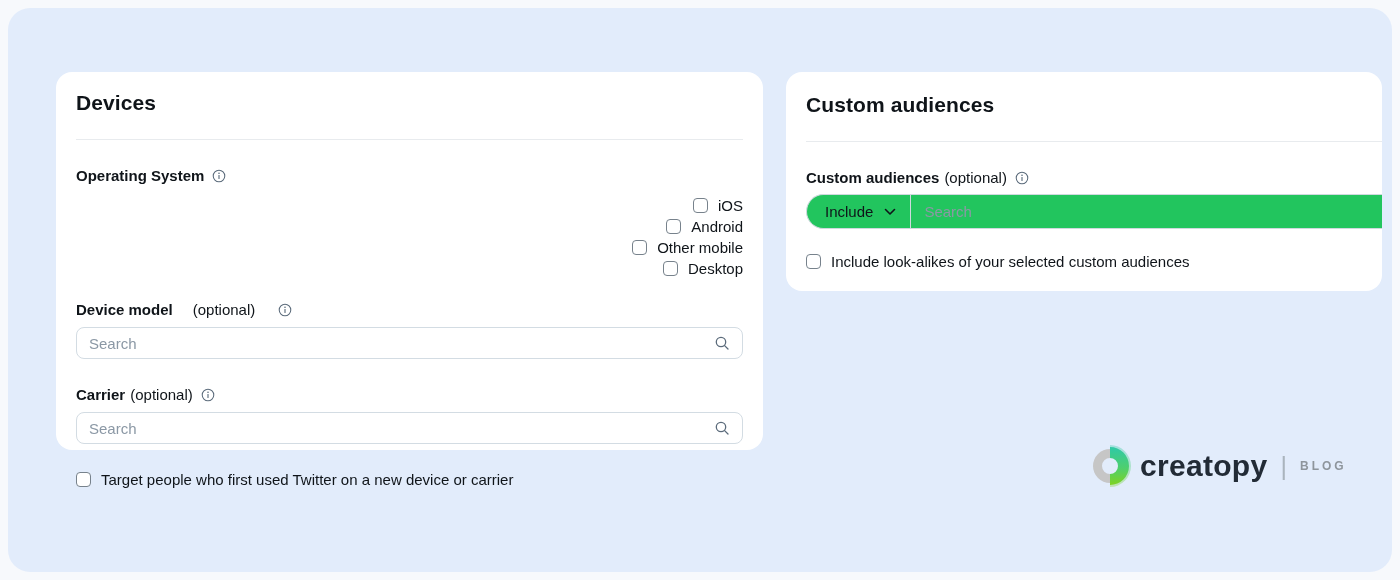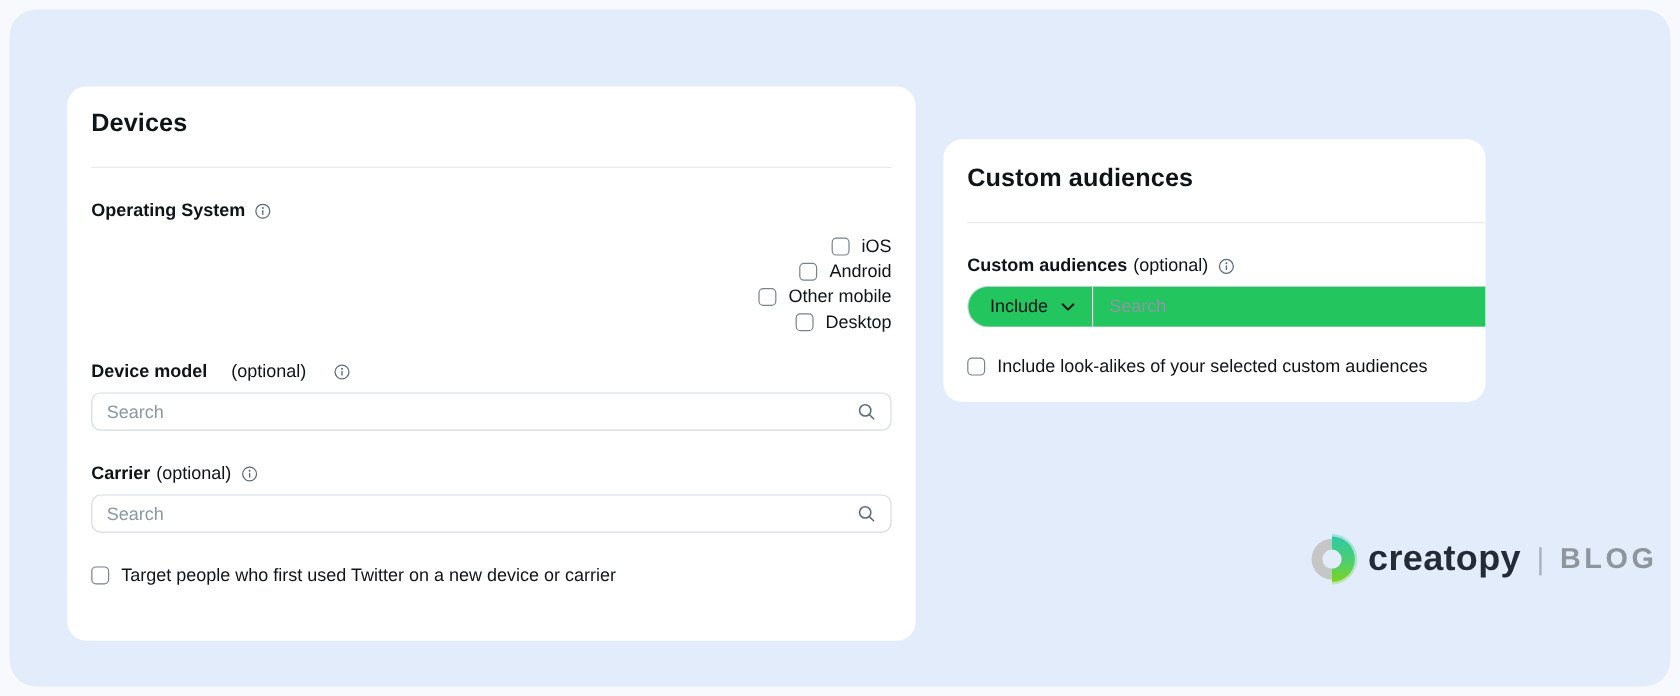--- a/index.html
+++ b/index.html
@@ -15,22 +15,22 @@
     width: 1384px; height: 564px;
     border-radius: 22px;
     background: #e2ecfb;
   }
   .card {
     position: absolute;
     background: #ffffff;
     border-radius: 16px;
     padding: 0 20px;
   }
-  .card-devices { left: 56px; top: 72px; width: 707px; height: 462px; }
-  .card-audiences { left: 786px; top: 72px; width: 452px; height: 219px; overflow: hidden; margin-top: 44px; }
+  .card-devices { left: 56px; top: 72px; width: 707px; height: 378px; }
+  .card-audiences { left: 786px; top: 72px; width: 596px; height: 219px; overflow: hidden; }
 
   .card-title {
     padding-top: 17px;
     font-size: 21px; line-height: 27px;
     font-weight: 700;
     color: #0f1419;
     letter-spacing: 0.1px;
   }
   .divider { height: 1px; background: #e8ebee; margin-top: 23px; }
   .divider.full-bleed-right { margin-right: -20px; }
@@ -120,21 +120,21 @@
     color: #222b36;
     letter-spacing: 0.3px;
   }
   .brand-sep {
     margin: 0 13px;
     font-size: 25px;
     font-weight: 300;
     color: #aab4bd;
   }
   .brand-suffix {
-    font-size: 24px;
+    font-size: 12px;
     font-weight: 700;
     color: #8e959c;
     letter-spacing: 3px;
   }
 </style>
 </head>
 <body>
 
 <div class="bg-canvas"></div>
 

